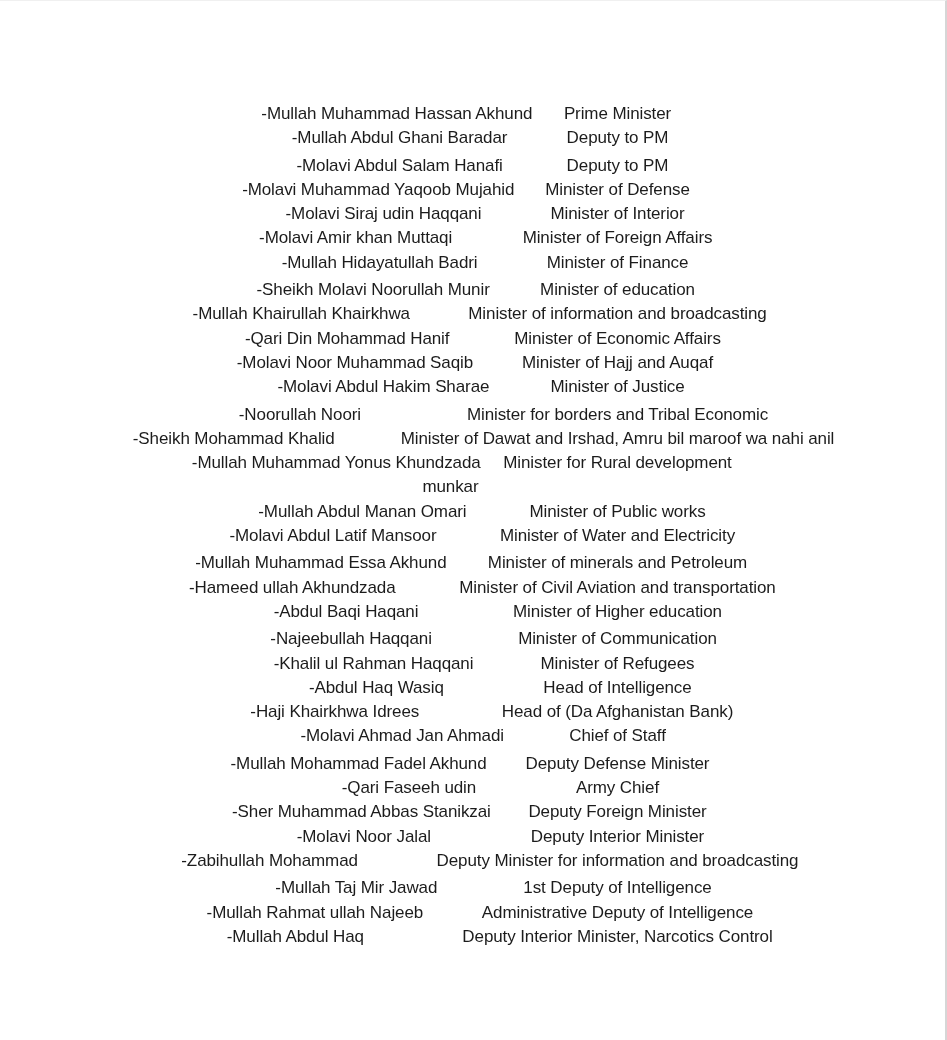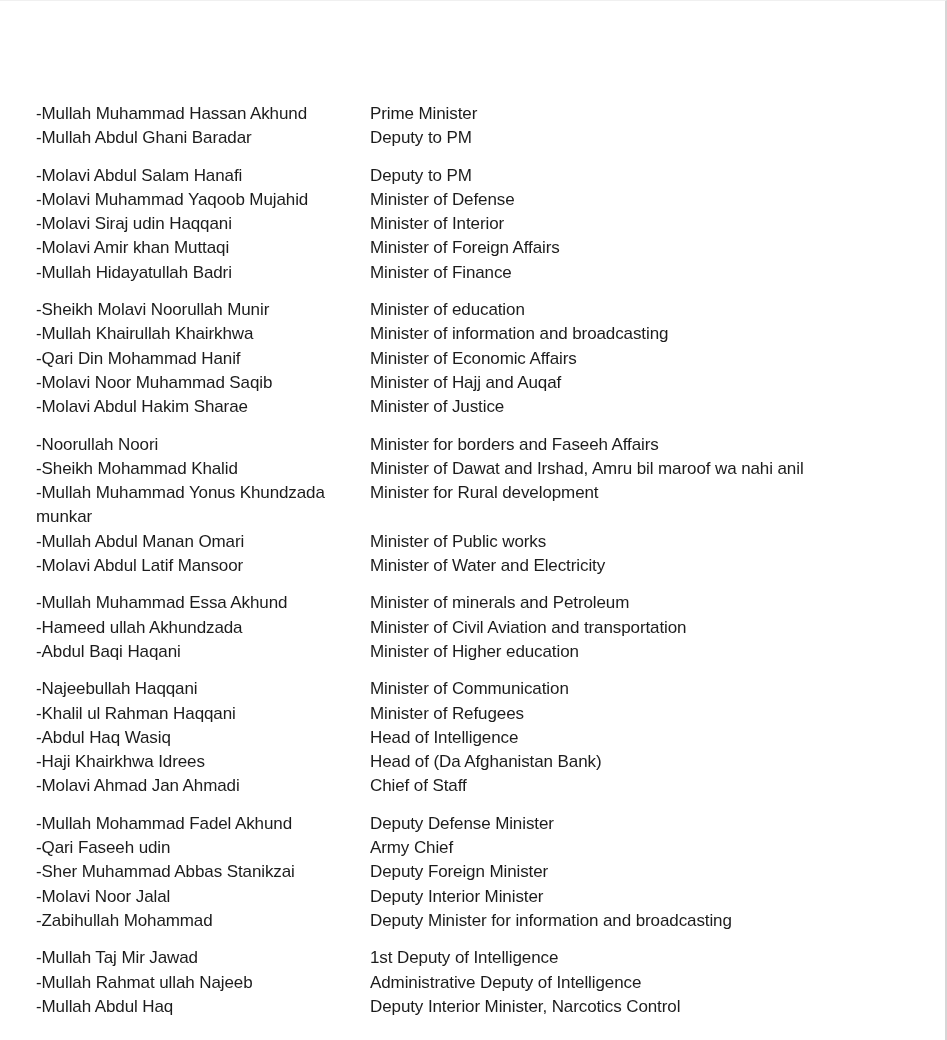--- a/index.html
+++ b/index.html
@@ -15,26 +15,27 @@
     background: #ffffff;
     border-right: 2px solid #d6d6d6;
     border-top: 1px solid #f0f0f0;
     padding: 101px 80px 0 36px;
     font-family: "Liberation Sans", sans-serif;
     font-size: 17px;
     line-height: 24.3px;
     letter-spacing: -0.1px;
     color: #1c1c1c;
     overflow: hidden;
+    text-align: center;
   }
   .row {
     min-height: 24.3px;
   }
   .row.group-start {
-    margin-top: 13px;
+    margin-top: 3px;
   }
   .name {
     display: inline-block;
     width: 334px;
     vertical-align: top;
   }
   .title {
     vertical-align: top;
   }
   .row.continuation {
@@ -51,21 +52,21 @@
       <div class="row group-start"><span class="name">-Molavi Abdul Salam Hanafi</span><span class="title">Deputy to PM</span></div>
       <div class="row"><span class="name">-Molavi Muhammad Yaqoob Mujahid</span><span class="title">Minister of Defense</span></div>
       <div class="row"><span class="name">-Molavi Siraj udin Haqqani</span><span class="title">Minister of Interior</span></div>
       <div class="row"><span class="name">-Molavi Amir khan Muttaqi</span><span class="title">Minister of Foreign Affairs</span></div>
       <div class="row"><span class="name">-Mullah Hidayatullah Badri</span><span class="title">Minister of Finance</span></div>
       <div class="row group-start"><span class="name">-Sheikh Molavi Noorullah Munir</span><span class="title">Minister of education</span></div>
       <div class="row"><span class="name">-Mullah Khairullah Khairkhwa</span><span class="title">Minister of information and broadcasting</span></div>
       <div class="row"><span class="name">-Qari Din Mohammad Hanif</span><span class="title">Minister of Economic Affairs</span></div>
       <div class="row"><span class="name">-Molavi Noor Muhammad Saqib</span><span class="title">Minister of Hajj and Auqaf</span></div>
       <div class="row"><span class="name">-Molavi Abdul Hakim Sharae</span><span class="title">Minister of Justice</span></div>
-      <div class="row group-start"><span class="name">-Noorullah Noori</span><span class="title">Minister for borders and Faseeh Affairs</span></div>
+      <div class="row group-start"><span class="name">-Noorullah Noori</span><span class="title">Minister for borders and Tribal Economic</span></div>
       <div class="row"><span class="name">-Sheikh Mohammad Khalid</span><span class="title">Minister of Dawat and Irshad, Amru bil maroof wa nahi anil</span></div>
       <div class="row"><span class="name">-Mullah Muhammad Yonus Khundzada</span><span class="title">Minister for Rural development</span></div>
       <div class="row continuation">munkar</div>
       <div class="row"><span class="name">-Mullah Abdul Manan Omari</span><span class="title">Minister of Public works</span></div>
       <div class="row"><span class="name">-Molavi Abdul Latif Mansoor</span><span class="title">Minister of Water and Electricity</span></div>
       <div class="row group-start"><span class="name">-Mullah Muhammad Essa Akhund</span><span class="title">Minister of minerals and Petroleum</span></div>
       <div class="row"><span class="name">-Hameed ullah Akhundzada</span><span class="title">Minister of Civil Aviation and transportation</span></div>
       <div class="row"><span class="name">-Abdul Baqi Haqani</span><span class="title">Minister of Higher education</span></div>
       <div class="row group-start"><span class="name">-Najeebullah Haqqani</span><span class="title">Minister of Communication</span></div>
       <div class="row"><span class="name">-Khalil ul Rahman Haqqani</span><span class="title">Minister of Refugees</span></div>

